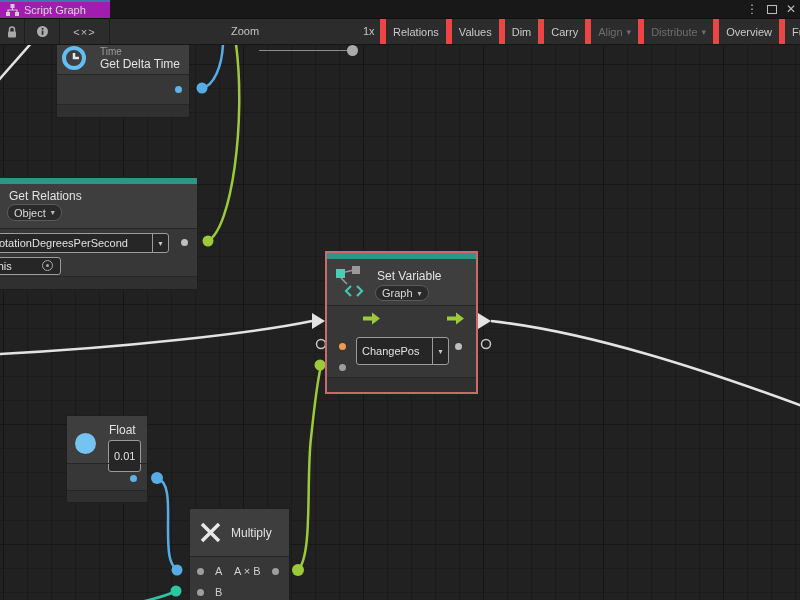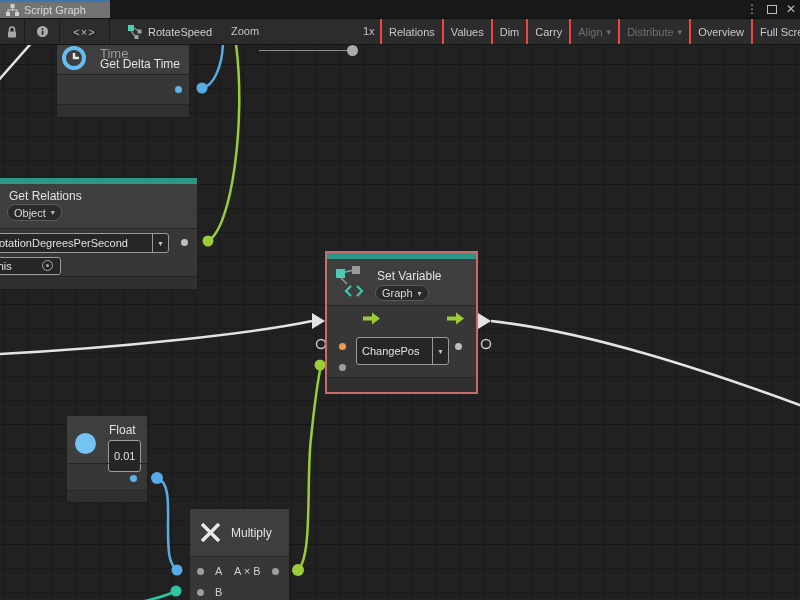--- a/index.html
+++ b/index.html
@@ -2,21 +2,21 @@
 <html><head>
 <meta charset="utf-8">
 <style>
   * { margin:0; padding:0; box-sizing:border-box; }
   html,body { width:800px; height:600px; overflow:hidden; background:#212121;
     font-family:"Liberation Sans", sans-serif; -webkit-font-smoothing:antialiased; }
   .window { position:relative; width:800px; height:600px; }
 
   
   .tabbar { position:absolute; left:0; top:0; width:800px; height:18px; background:#181818; z-index:30; }
-  .tab { position:absolute; left:0; top:0; width:110px; height:18px; background:#737373;
+  .tab { position:absolute; left:0; top:0; width:110px; height:18px; background:#a21caf;
     border-top:2px solid #3C76B0; display:flex; align-items:center; gap:5px; padding-left:6px;
     color:#D8D8D8; font-size:11px; }
   .win-controls { position:absolute; right:4px; top:0; height:18px; display:flex; align-items:center; gap:9px; color:#BDBDBD; }
   .wc-glyph { font-size:12px; line-height:18px; cursor:default; }
   .wc-max { width:10px; height:9px; border:1.5px solid #BDBDBD; }
 
   
   .toolbar { position:absolute; left:0; top:18px; width:800px; height:27px; background:#2C2C2C;
     border-top:1px solid #101010; border-bottom:1px solid #151515; z-index:29; color:#C9C9C9; font-size:11px; }
   .tb-btn { position:absolute; top:0; height:25px; display:flex; align-items:center; justify-content:center;
@@ -24,21 +24,21 @@
   .tb-lock { left:0; width:25px; }
   .tb-info { left:25px; width:35px; }
   .tb-code { left:60px; width:50px; color:#BDBDBD; letter-spacing:1px; }
   .breadcrumb { position:absolute; left:128px; top:0; height:25px; display:flex; align-items:center; gap:6px; color:#CFCFCF; }
   .zoom-label { position:absolute; left:231px; top:6px; color:#C4C4C4; }
   .zoom-track { position:absolute; left:259px; top:31px; width:94px; height:1px; background:#8C8C8C; }
   .zoom-handle { position:absolute; left:347px; top:26px; width:11px; height:11px; border-radius:50%; background:#ABABAB; }
   .zoom-value { position:absolute; left:363px; top:6px; color:#C4C4C4; }
   .tb-right { position:absolute; left:380px; top:0; height:25px; display:flex; }
   .tb-rbtn { height:25px; display:flex; align-items:center; padding:0 7px; gap:4px;
-    border-left:2px solid #ef4444; white-space:nowrap; cursor:default; }
+    border-left:6px solid #ef4444; white-space:nowrap; cursor:default; }
   .tb-rbtn.disabled { color:#6E6E6E; }
   .dd-arrow { font-size:9px; }
 
   
   .canvas { position:absolute; left:0; top:45px; width:800px; height:555px; overflow:hidden; z-index:1; }
   .canvas-inner { position:absolute; left:0; top:-45px; width:800px; height:600px;
     background-color:#212121;
     background-image:
       repeating-linear-gradient(to right, #161616 0 1px, transparent 1px 120px),
       repeating-linear-gradient(to bottom, #161616 0 1px, transparent 1px 120px),
@@ -47,21 +47,21 @@
     background-position: 3px 0, 0 64px, 3px 0, 0 16px; }
   .wires { position:absolute; left:0; top:0; width:800px; height:600px; z-index:1; pointer-events:none; }
 
   
   .node { position:absolute; background:#373737; border:1px solid #1E1E1E; z-index:2; }
   .node-header { background:#3E3E3E; position:relative; }
   .node-body { position:relative; border-top:1px solid #262626; }
   .node-footer { position:absolute; left:0; right:0; bottom:0; background:#303030; border-top:1px solid #262626; }
   .teal-bar { height:6px; background:#2E9688; }
   .ntitle { color:#E2E2E2; font-size:12px; position:absolute; white-space:nowrap; }
-  .ncat { color:#9A9A9A; font-size:13px; position:absolute; white-space:nowrap; }
+  .ncat { color:#9A9A9A; font-size:10px; position:absolute; white-space:nowrap; }
   .dot { position:absolute; width:7px; height:7px; border-radius:50%; }
   .dot-gray { background:#9E9E9E; } .dot-light { background:#BFBFBF; }
   .dot-blue { background:#5FB2E9; } .dot-orange { background:#EE9B4F; }
   .plabel { position:absolute; color:#CFCFCF; font-size:11px; white-space:nowrap; }
 
   .vfield { position:absolute; display:flex; align-items:center; background:#262626;
     border:1px solid #9B9B9B; border-radius:3px; color:#E0E0E0; font-size:11px; overflow:hidden; }
   .vfield .vtxt { padding:0 5px; white-space:nowrap; flex:1; }
   .vfield .varrow { width:16px; text-align:center; border-left:1px solid #9B9B9B; font-size:8px; color:#C8C8C8; align-self:stretch; display:flex; align-items:center; justify-content:center; }
   .mini-dd { position:absolute; display:flex; align-items:center; gap:5px; background:#2A2A2A;
@@ -266,29 +266,20 @@
     <div class="tb-btn tb-info">
       <svg width="13" height="13">
         <circle cx="6.5" cy="6.5" r="5.5" fill="#ADADAD"></circle>
         <rect x="5.7" y="3" width="1.7" height="1.7" fill="#2B2B2B"></rect>
         <rect x="5.7" y="5.6" width="1.7" height="4.2" fill="#2B2B2B"></rect>
       </svg>
     </div>
     <div class="tb-btn tb-code">
       <span>&lt;×&gt;</span>
     </div>
-    <div class="breadcrumb">
-      <svg width="14" height="14">
-        <path d="M 6,3 L 10.5,6 M 3,6 L 7,11" stroke="#8A9A97" stroke-width="1.3"></path>
-        <rect x="0" y="0" width="6" height="6" fill="#4ECCB3"></rect>
-        <rect x="9.5" y="4.5" width="4" height="4" fill="#9AA5A3"></rect>
-        <rect x="6.5" y="10" width="4" height="4" fill="#9AA5A3"></rect>
-      </svg>
-      <span>RotateSpeed</span>
-    </div>
     <span class="zoom-label">Zoom</span>
     <span class="zoom-track"></span>
     <span class="zoom-handle"></span>
     <span class="zoom-value">1x</span>
 
     <div class="tb-right">
       <div class="tb-rbtn">
           <span>Relations</span>
         </div>
       <div class="tb-rbtn">

